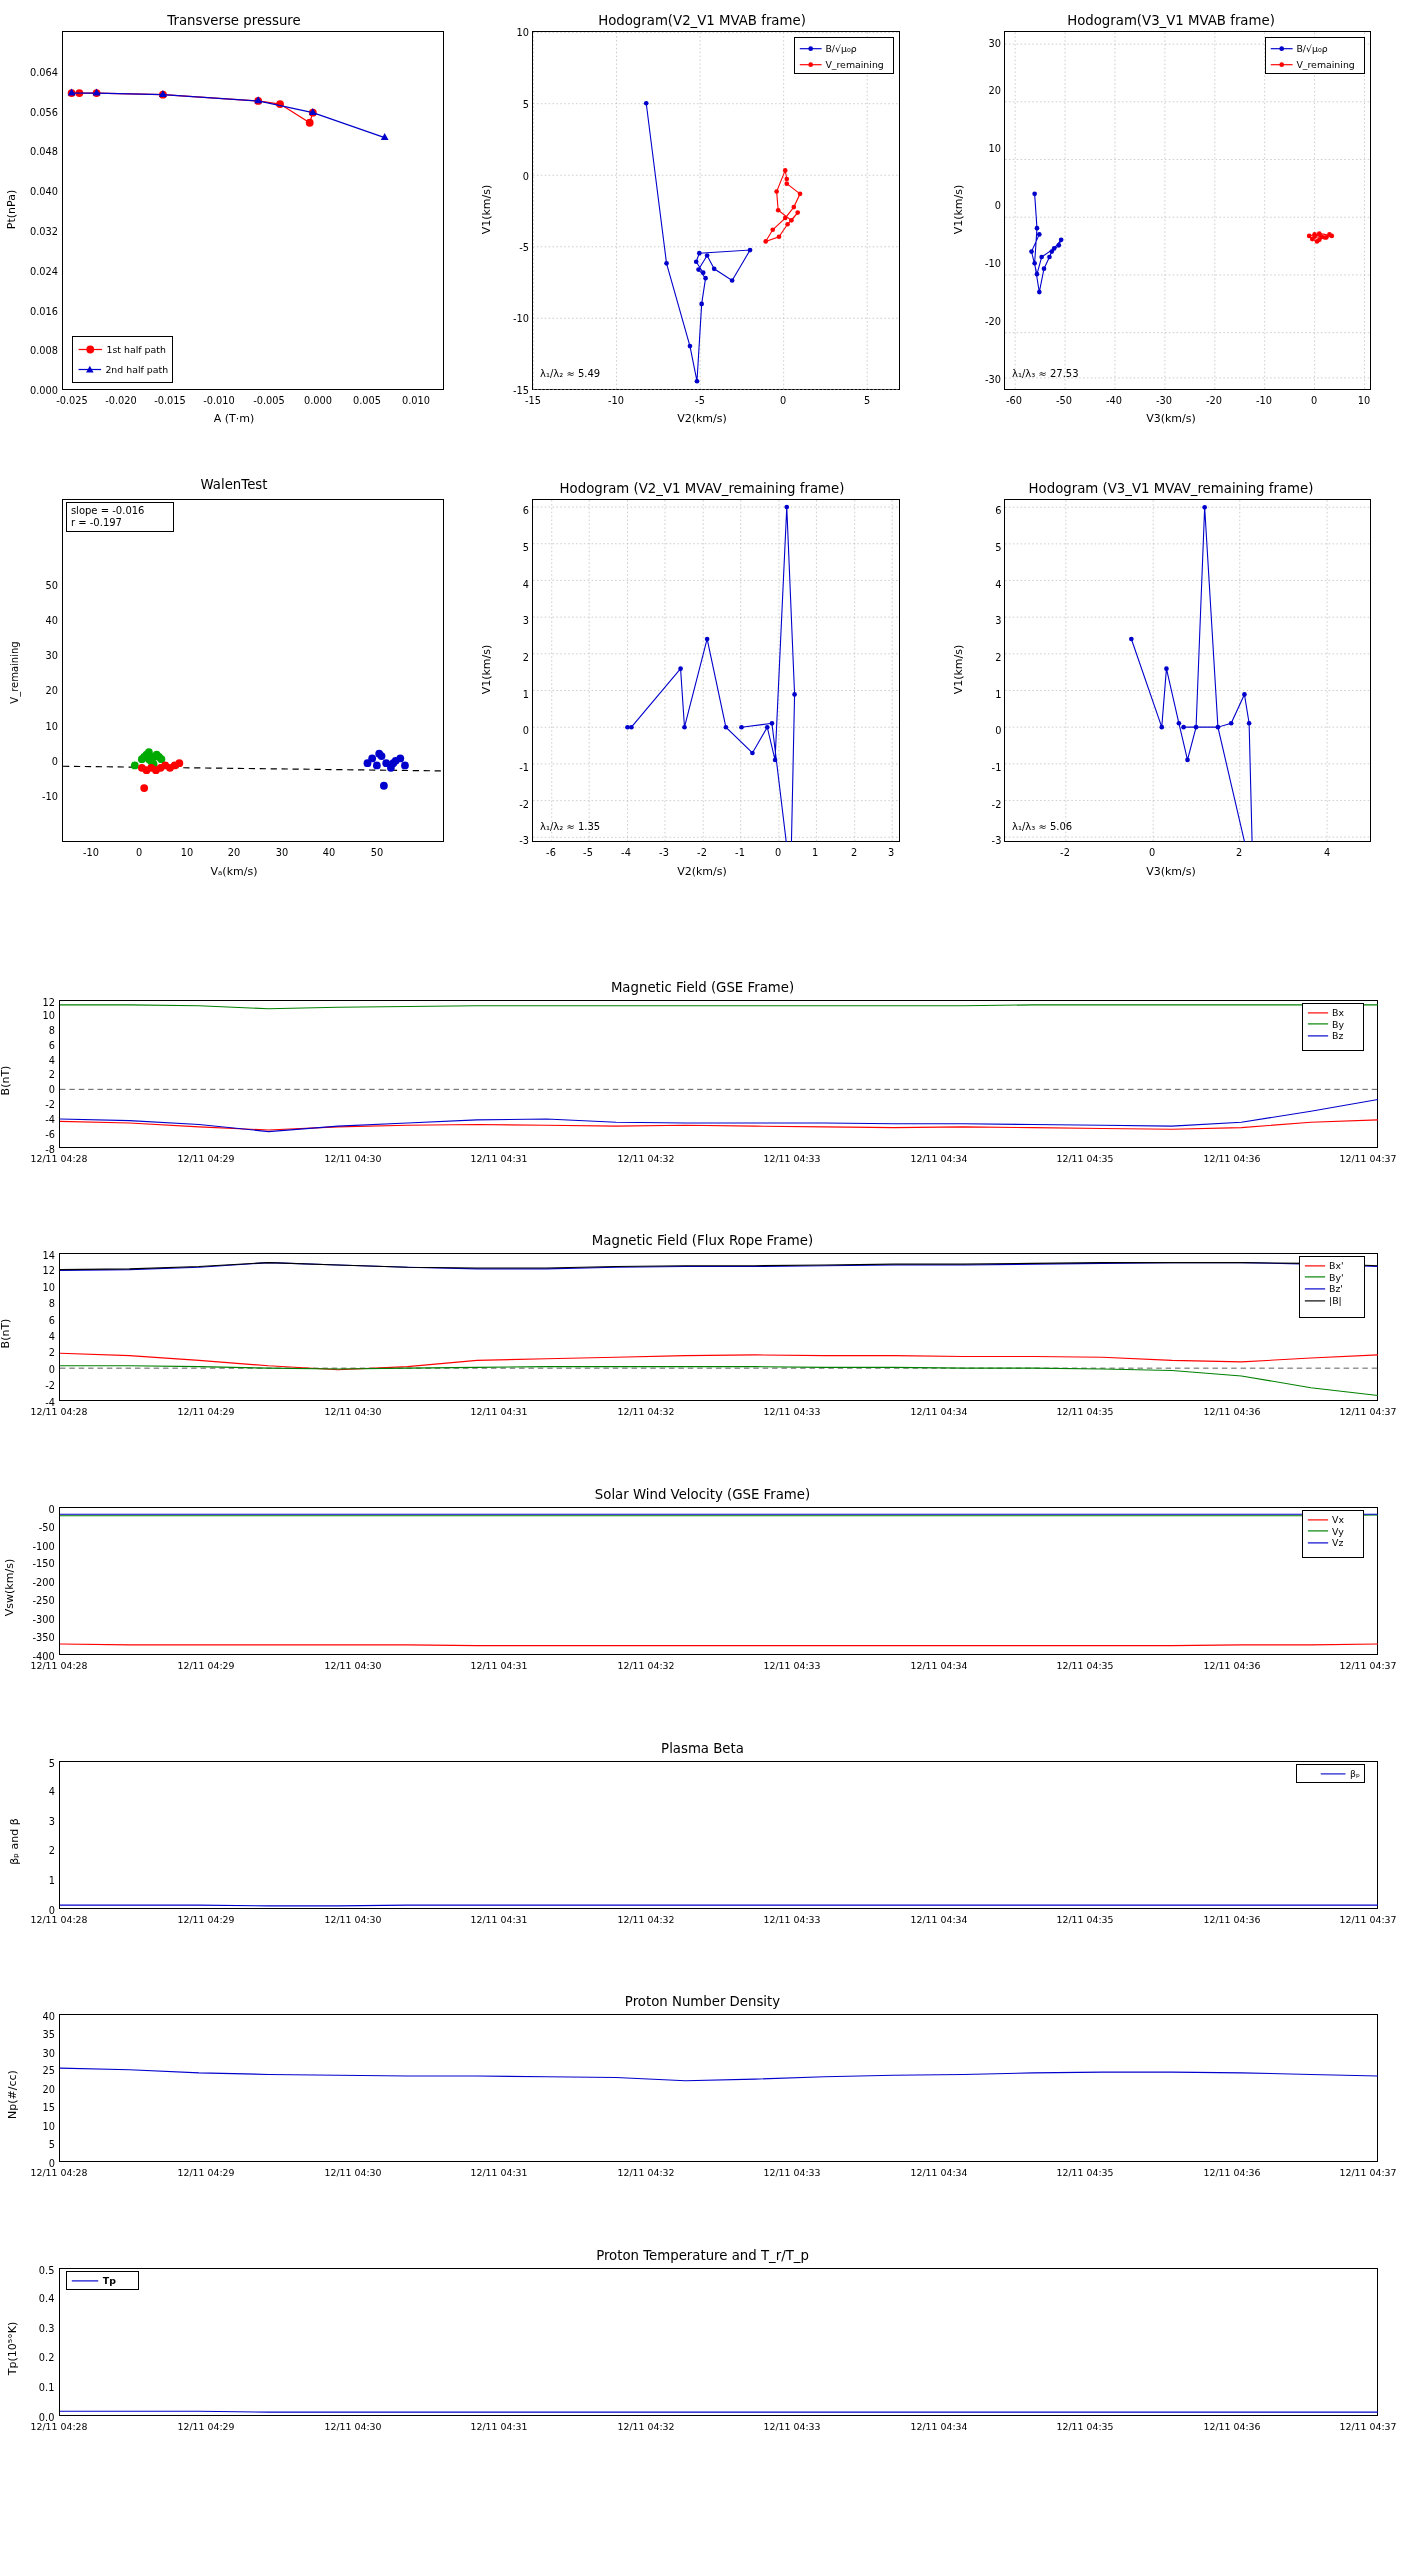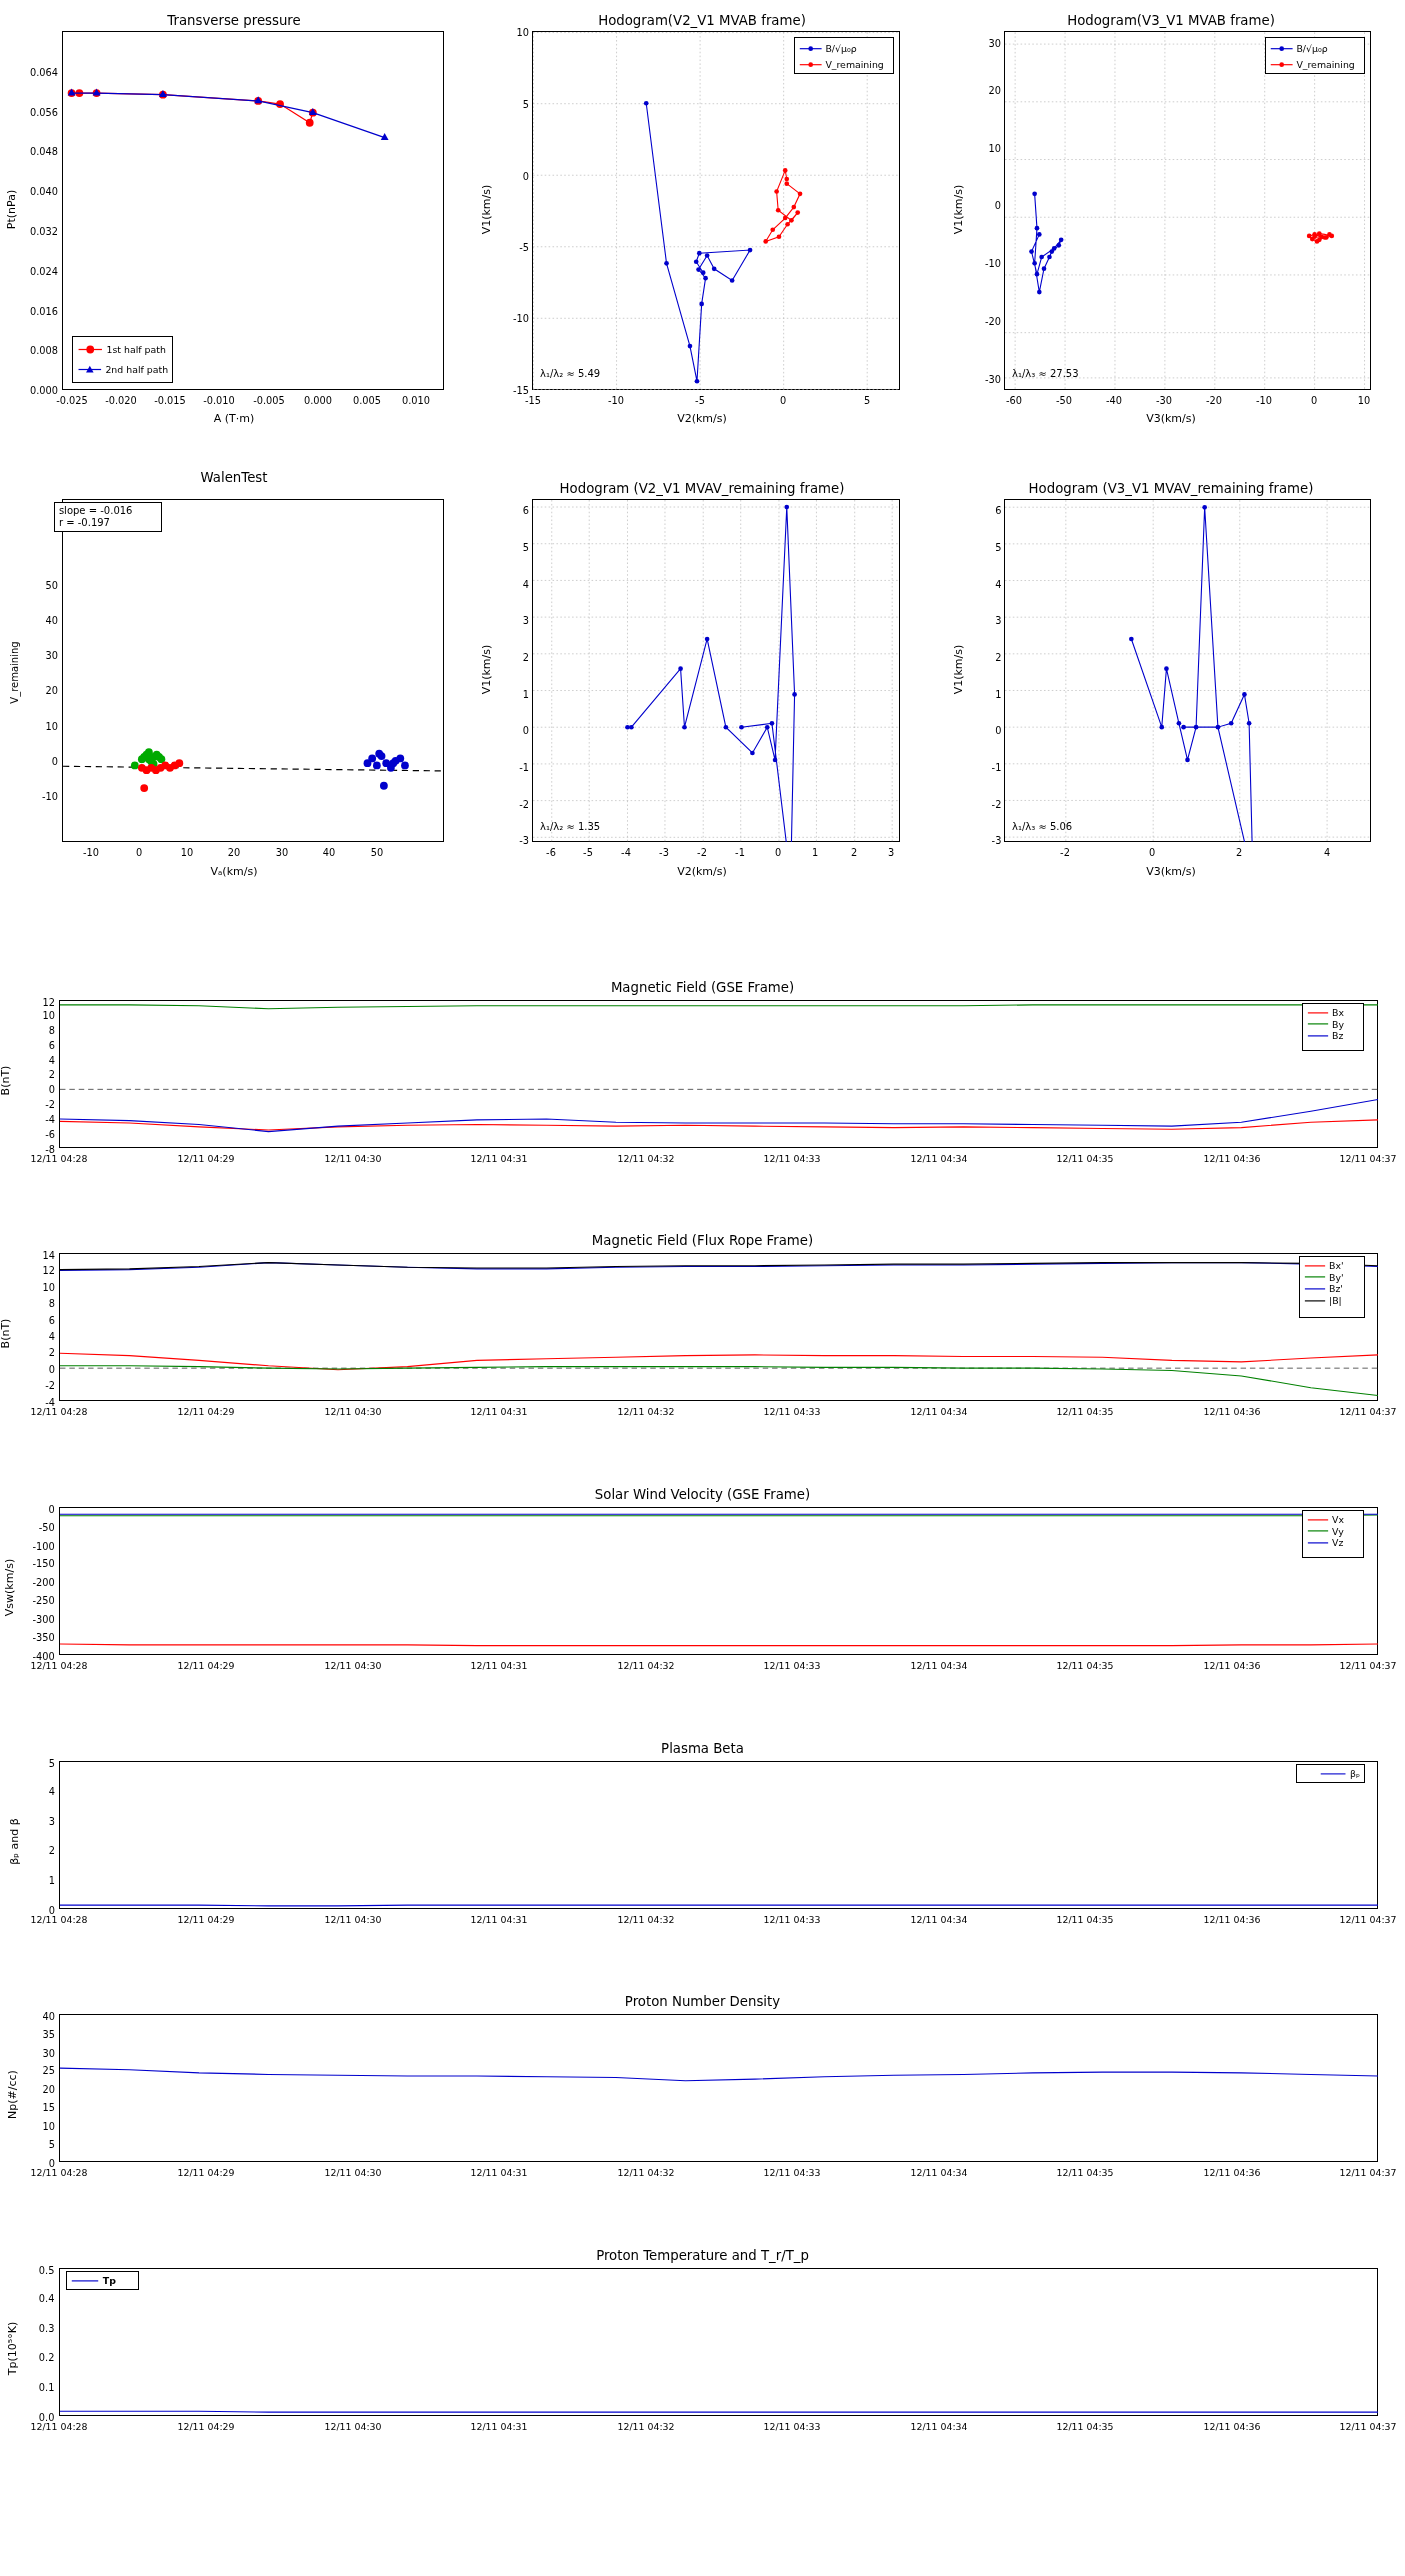--- a/index.html
+++ b/index.html
@@ -255,21 +255,21 @@
   <div class="tickx" style="left:227px;top:395px;">-30</div>
   <div class="tickx" style="left:277px;top:395px;">-20</div>
   <div class="tickx" style="left:327px;top:395px;">-10</div>
   <div class="tickx" style="left:377px;top:395px;">0</div>
   <div class="tickx" style="left:427px;top:395px;">10</div>
   <div class="xlabel" style="top:412px;left:0;width:468px;">V3(km/s)</div>
   <div class="ylabel" style="left:-3.1px;top:203px;transform:rotate(-90deg);">V1(km/s)</div>
 </div>
 
 <div class="panel" style="left:0px;top:468px;width:468px;height:437px;">
-  <div class="ptitle" style="top:2px;left:0;width:468px;">WalenTest</div>
+  <div class="ptitle" style="top:9px;left:0;width:468px;">WalenTest</div>
   <div class="axes" style="left:62px;top:31px;width:382px;height:343px;">
     <svg width="381" height="342" viewBox="0 0 488 438">
       <line x1="0" y1="341" x2="488" y2="347" stroke="#000" stroke-width="1.5" stroke-dasharray="8,6"></line>
       <g fill="#00aa00">
         <circle cx="92" cy="340" r="5"></circle>
             <circle cx="101" cy="332" r="5"></circle>
             <circle cx="104" cy="329" r="5"></circle>
         <circle cx="107" cy="326" r="5"></circle>
             <circle cx="110" cy="332" r="5"></circle>
             <circle cx="113" cy="335" r="5"></circle>
@@ -301,21 +301,21 @@
             <circle cx="420" cy="343" r="5"></circle>
         <circle cx="426" cy="334" r="5"></circle>
             <circle cx="432" cy="331" r="5"></circle>
             <circle cx="438" cy="340" r="5"></circle>
         <circle cx="411" cy="366" r="5"></circle>
             <circle cx="423" cy="337" r="5"></circle>
             <circle cx="405" cy="325" r="5"></circle>
       </g>
     </svg>
   </div>
-  <div class="annotbox" style="left:54px;top:34px;width:98px;">
+  <div class="annotbox" style="left:66px;top:34px;width:98px;">
     <div>slope = -0.016</div>
     <div>r = -0.197</div>
   </div>
   <div class="ticky" style="left:17px;top:328px;width:41px;">-10</div>
   <div class="ticky" style="left:17px;top:293px;width:41px;">0</div>
   <div class="ticky" style="left:17px;top:258px;width:41px;">10</div>
   <div class="ticky" style="left:17px;top:222px;width:41px;">20</div>
   <div class="ticky" style="left:17px;top:187px;width:41px;">30</div>
   <div class="ticky" style="left:17px;top:152px;width:41px;">40</div>
   <div class="ticky" style="left:17px;top:117px;width:41px;">50</div>

